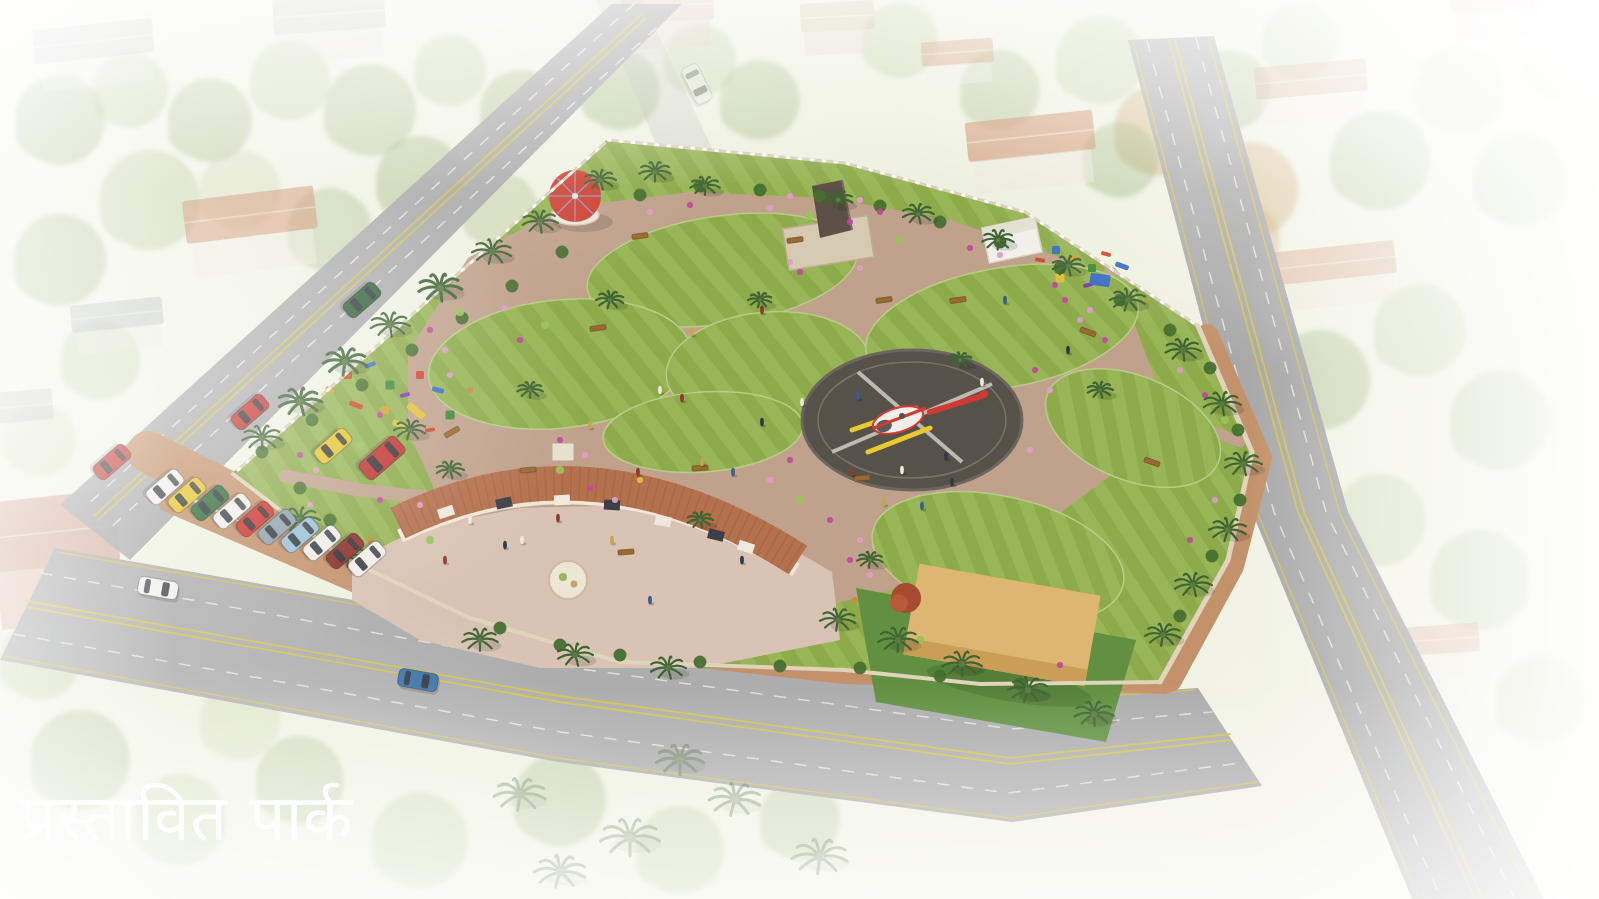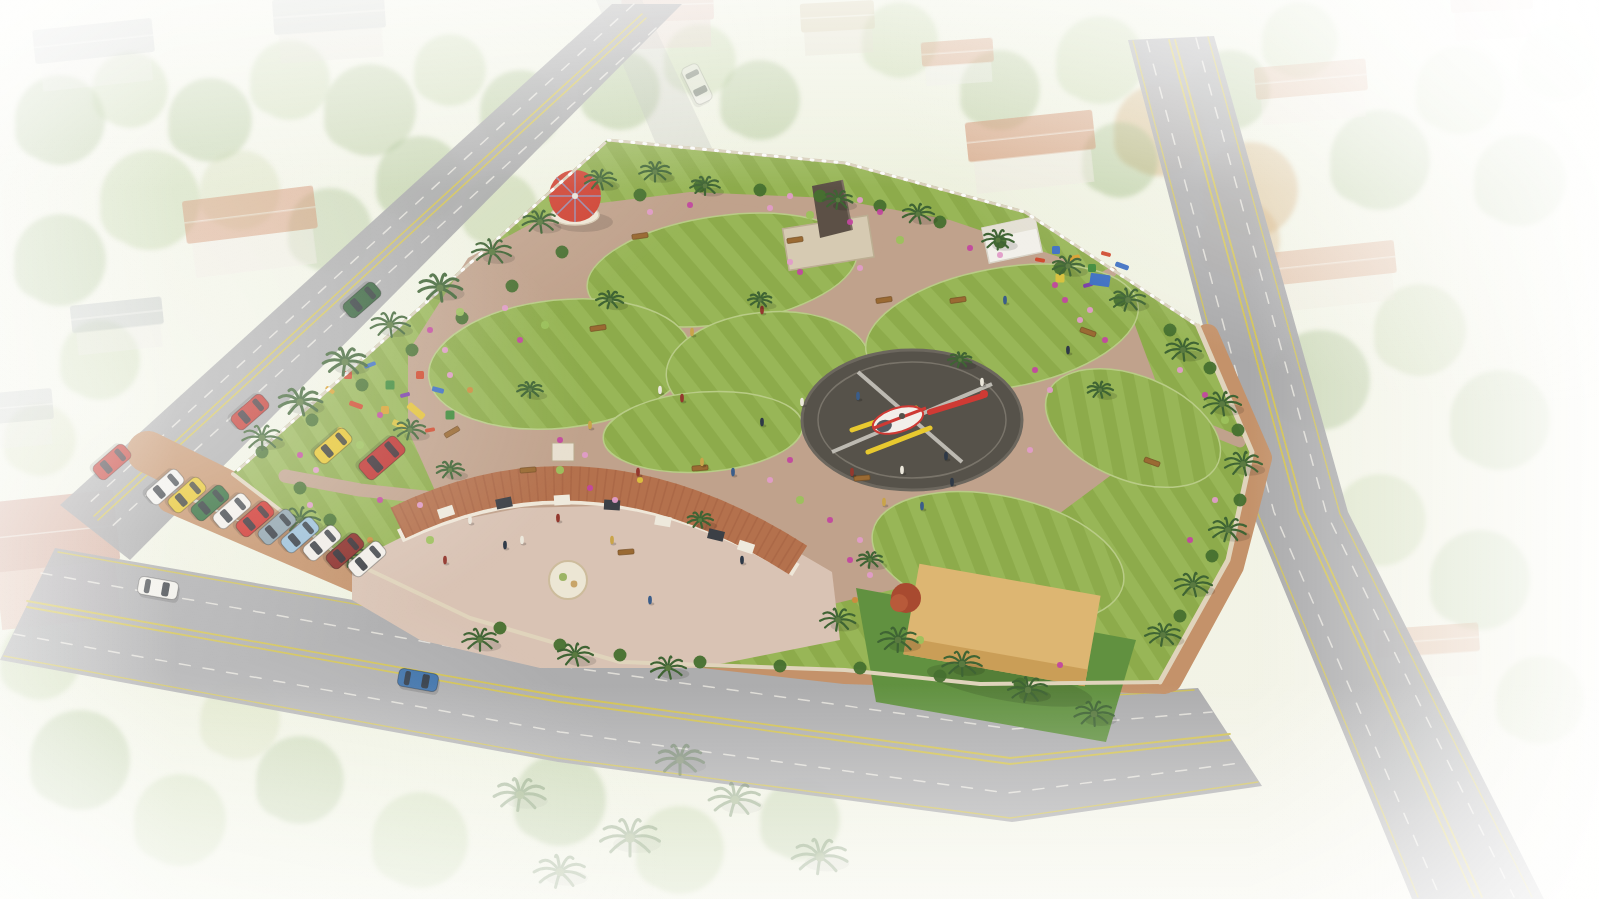--- a/index.html
+++ b/index.html
@@ -1411,13 +1411,14 @@
     <rect x="0" y="0" width="1599" height="899" fill="url(#wTop)"></rect>
     <rect x="0" y="0" width="1599" height="899" fill="url(#wLeft)"></rect>
     <rect x="0" y="0" width="1599" height="899" fill="url(#wRight)"></rect>
     <rect x="0" y="0" width="1599" height="899" fill="url(#wBottom)"></rect>
     <rect x="0" y="0" width="1599" height="899" fill="url(#rTL)"></rect>
     <rect x="0" y="0" width="1599" height="899" fill="url(#rTR)"></rect>
     <rect x="0" y="0" width="1599" height="899" fill="url(#rBL)"></rect>
     <rect x="0" y="0" width="1599" height="899" fill="url(#rML)"></rect>
   </svg>
 
+  <div class="watermark-title">प्रस्तावित पार्क</div>
 </div>
 
 </body></html>

